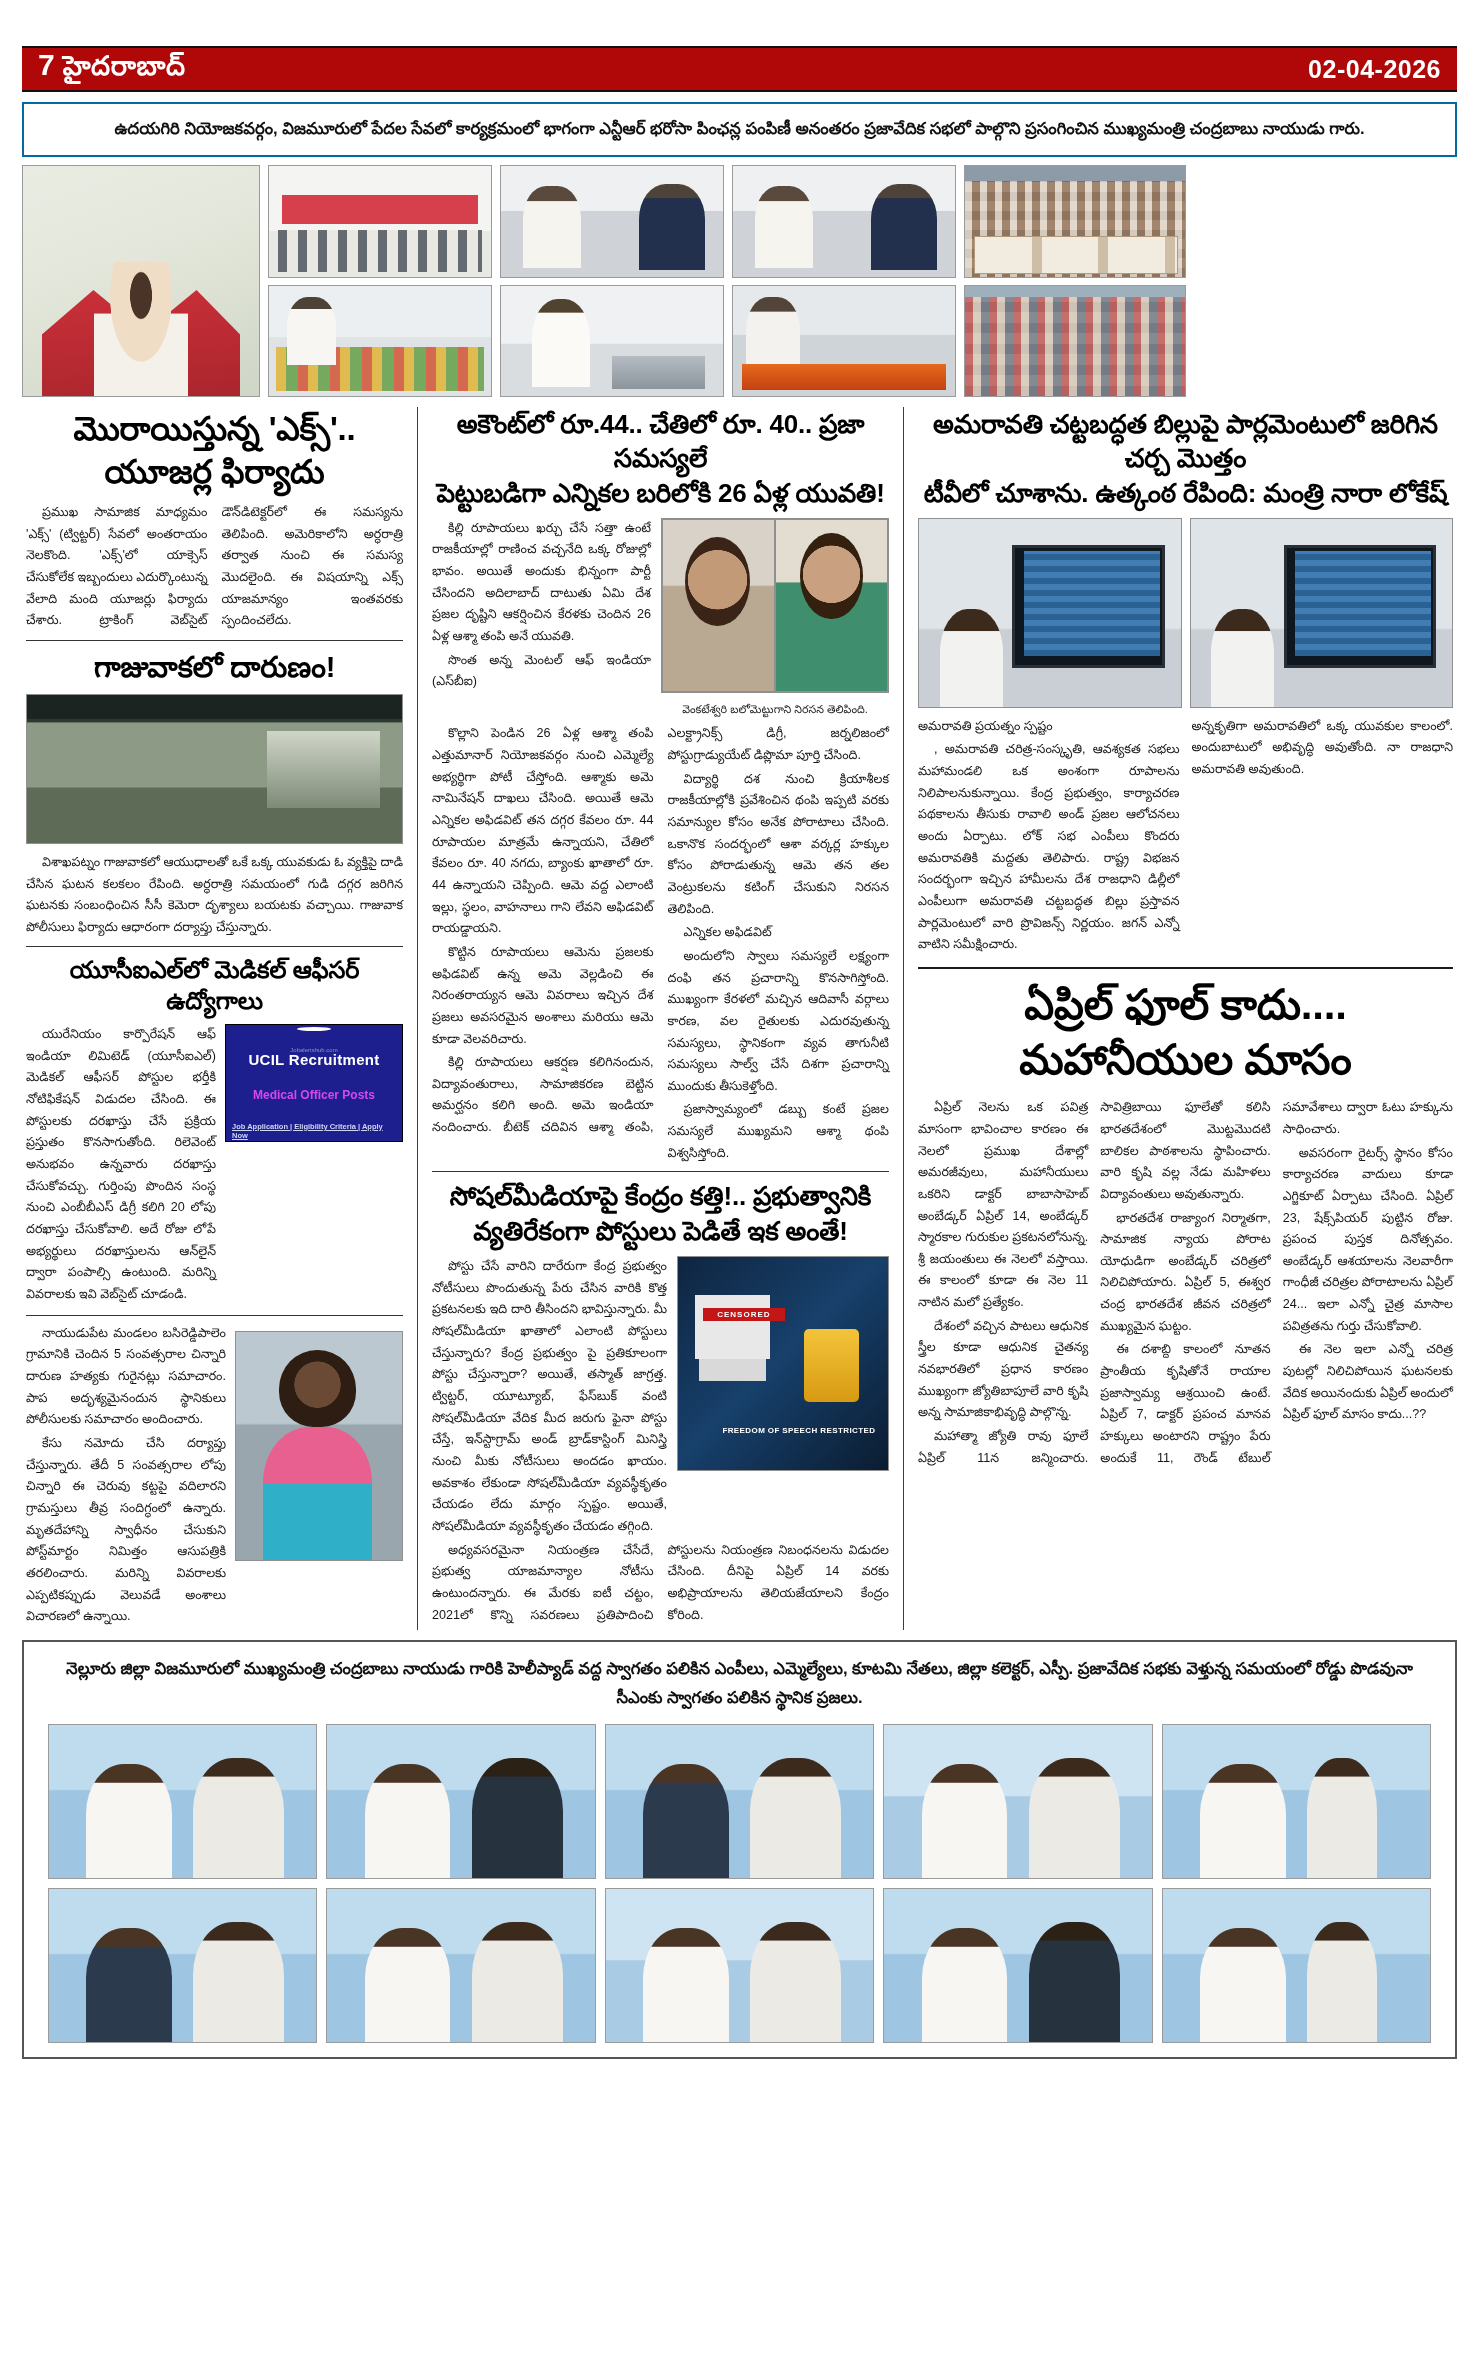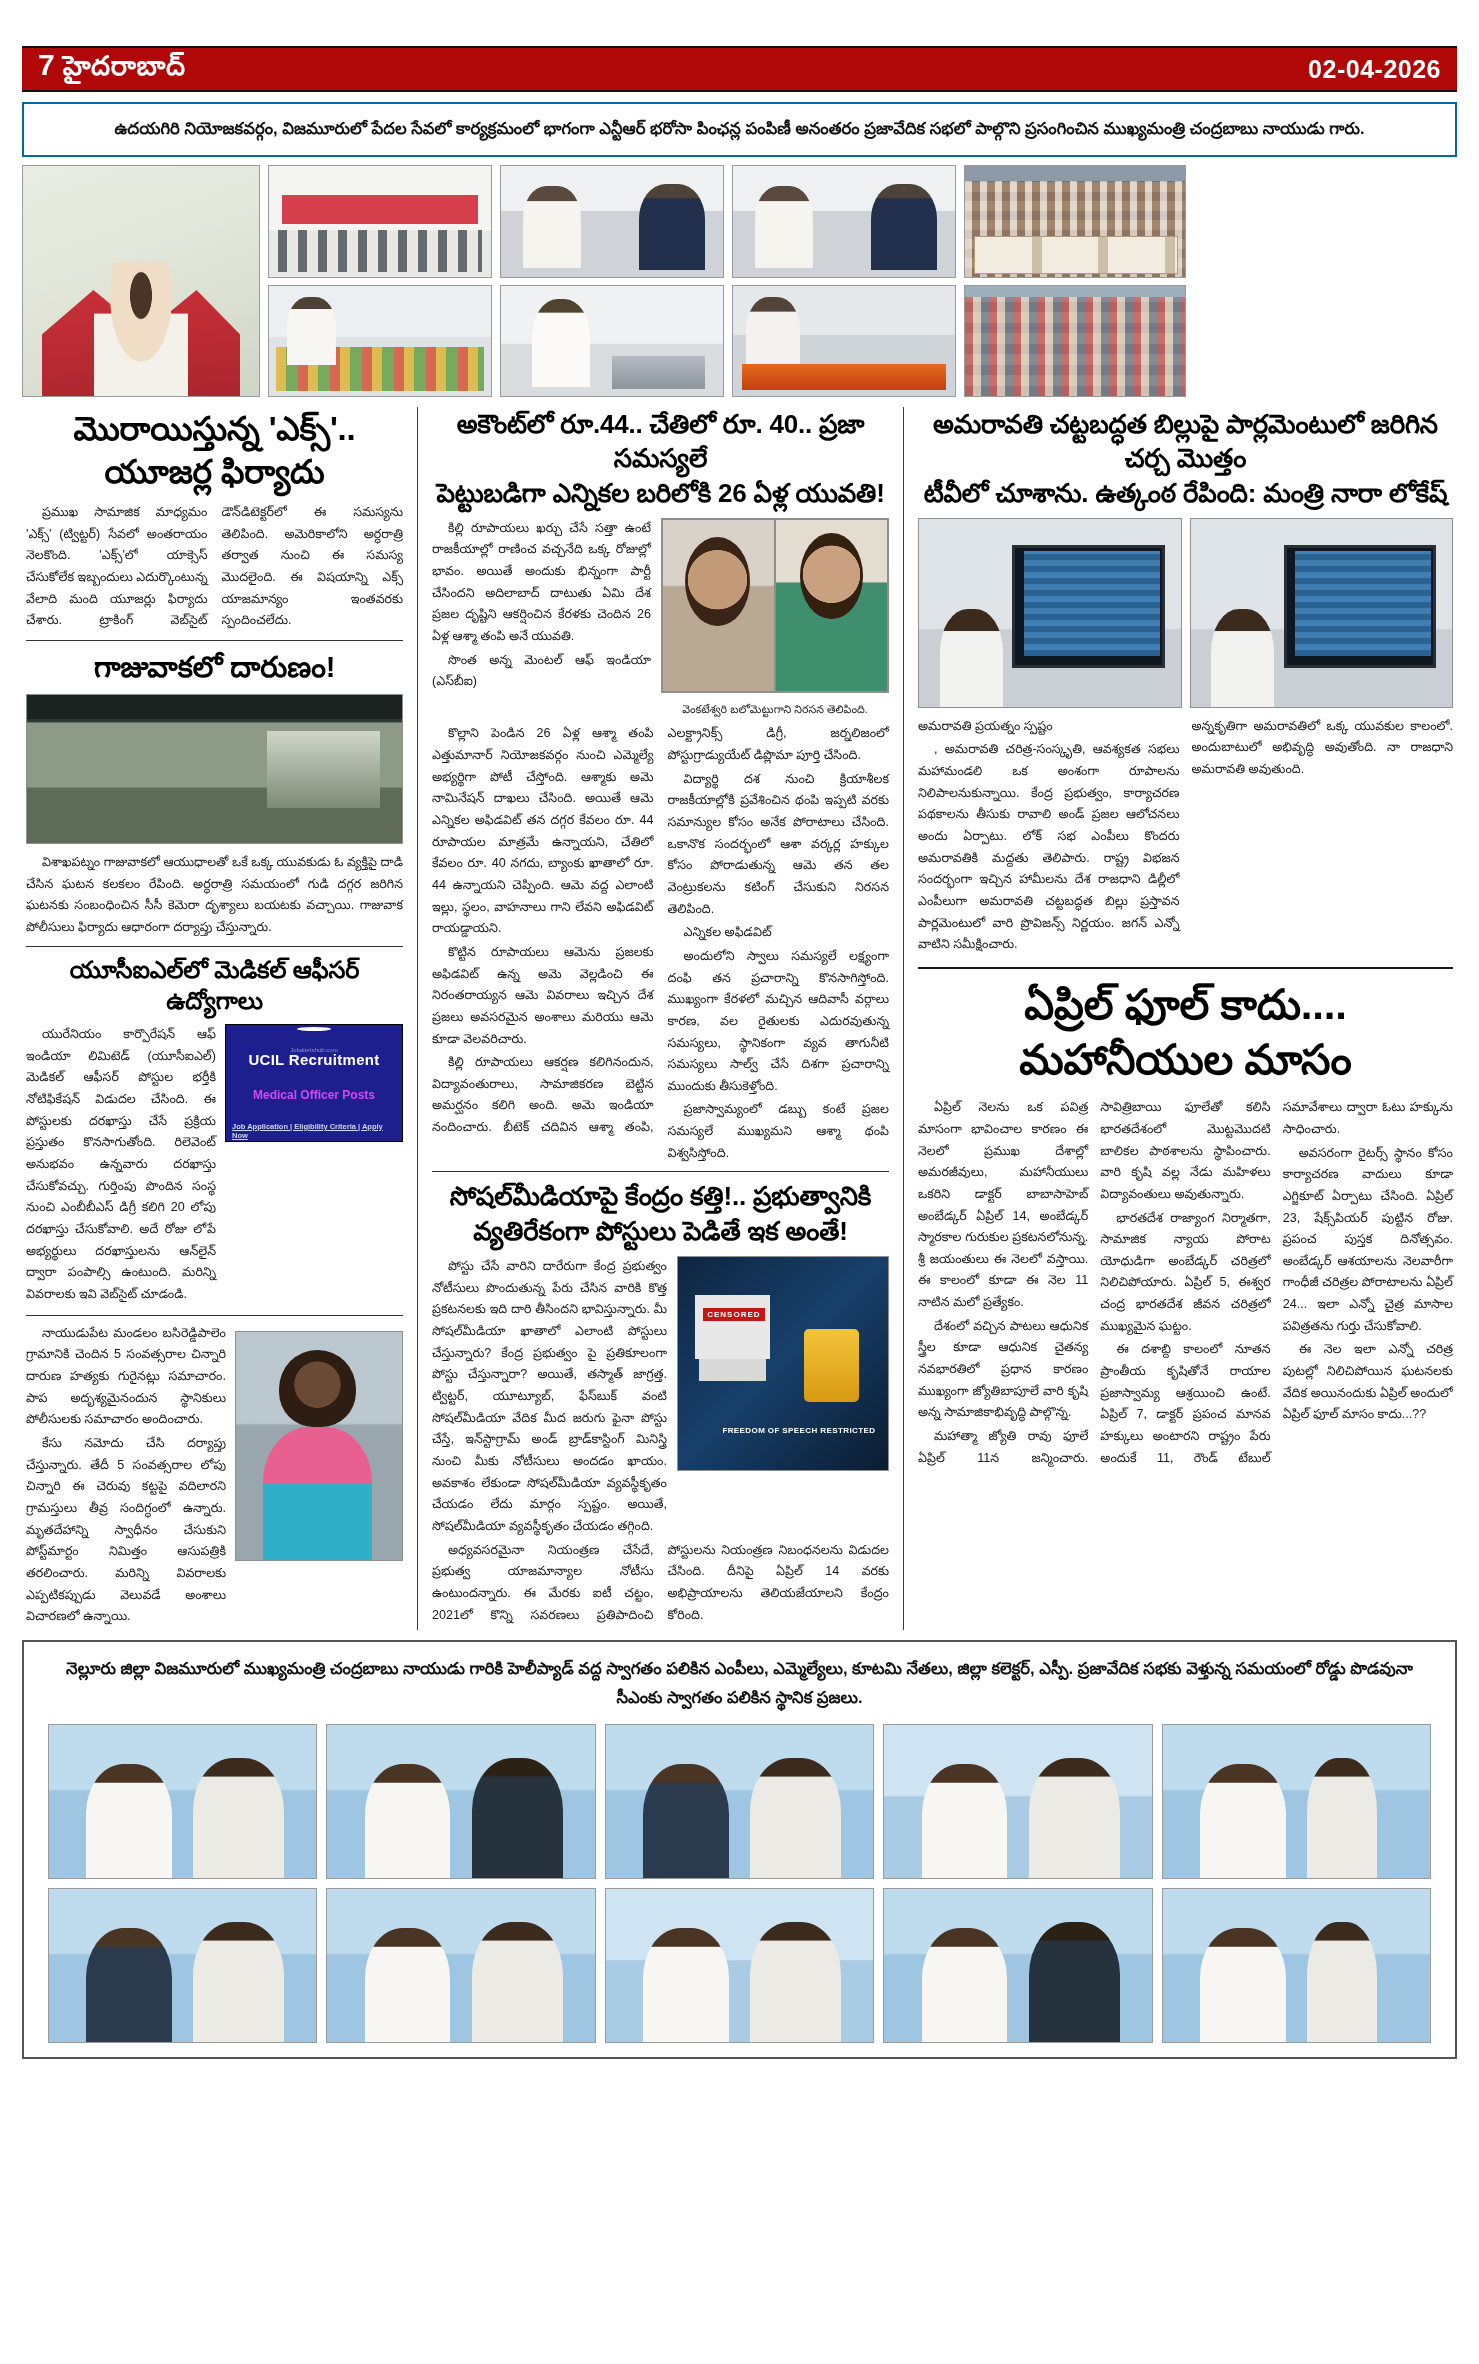--- a/index.html
+++ b/index.html
@@ -360,21 +360,21 @@
     border-radius:5px;
   }
   .censor-label {
     position:absolute; right:6%; bottom:16%;
     font-size:8px; color:#fff; font-weight:bold; letter-spacing:.4px;
     text-align:right; line-height:1.4;
   }
   .censor-tag {
     position:absolute; left:12%; top:24%;
     background:#c31616; color:#fff; font-size:8px; font-weight:bold;
-    padding:2px 4px; letter-spacing:1px;
+    padding:2px 14px; letter-spacing:1px;
   }
 
   .fig-tv {
     height: 190px;
     background: linear-gradient(180deg,#dfe4e8 0 58%, #c9cfd4 59% 100%);
   }
   .fig-tv::before{
     content:""; position:absolute; right:6%; top:14%; width:56%; height:62%;
     background:#0e1620; border:3px solid #2a2f36;
   }

